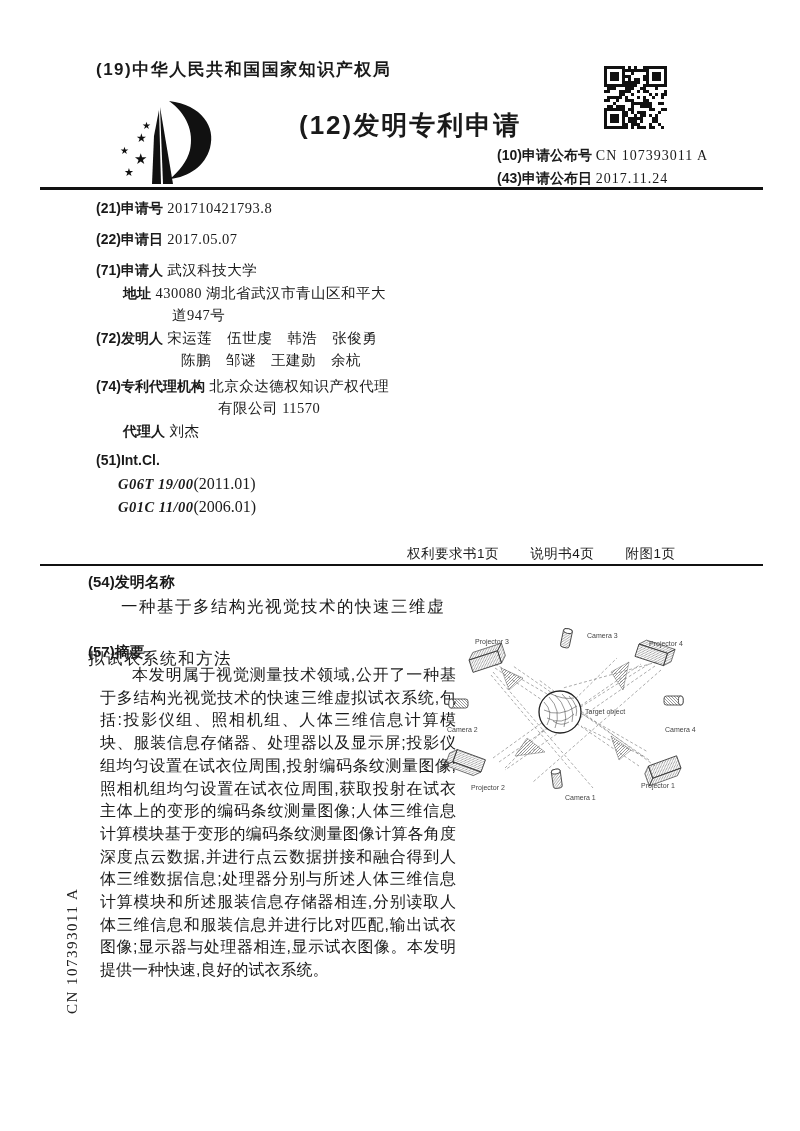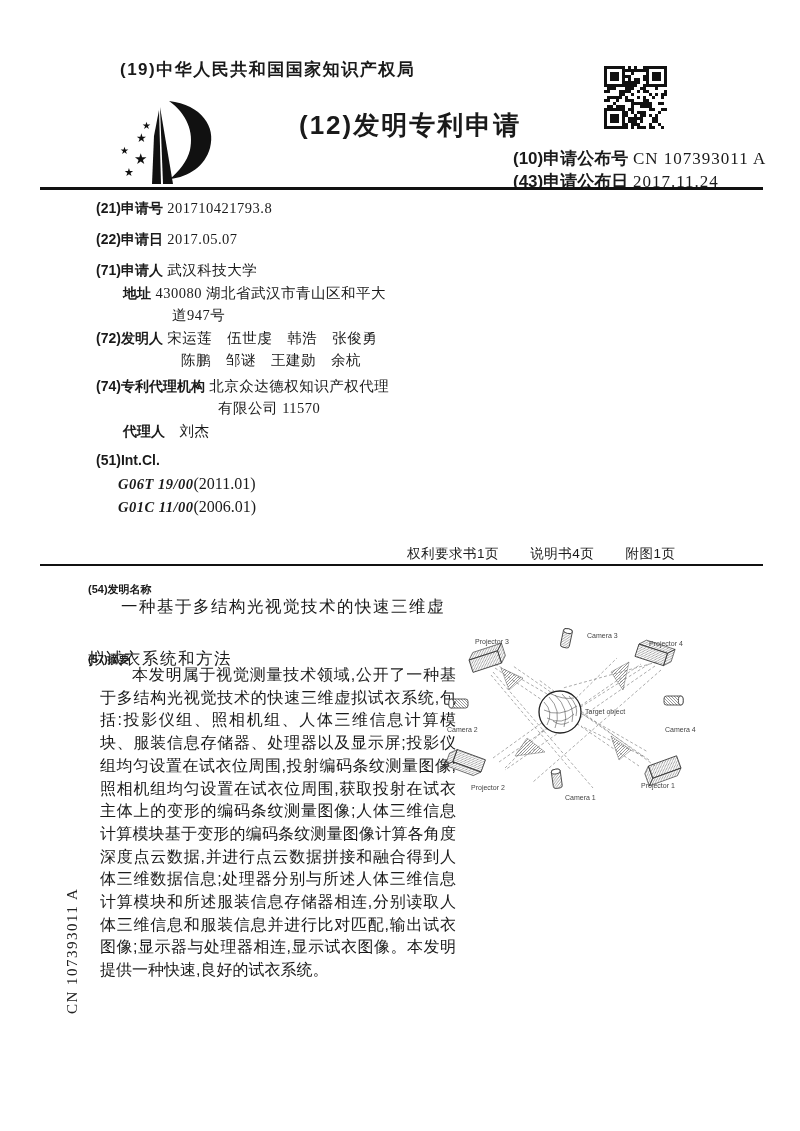--- a/index.html
+++ b/index.html
@@ -2,34 +2,34 @@
 <html><head>
 <meta charset="utf-8">
 <style>
   html,body{margin:0;padding:0;}
   body{
     width:800px;height:1131px;position:relative;background:#ffffff;
     font-family:"Liberation Sans",sans-serif;color:#1a1a1a;overflow:hidden;
   }
   .abs{position:absolute;}
   .val{font-family:"Liberation Serif",serif;}
-  .office{left:96px;top:58px;font-size:17px;font-weight:700;letter-spacing:1.5px;margin-left:24px;}
+  .office{left:96px;top:58px;font-size:17px;font-weight:700;letter-spacing:1.5px;}
   .doc-type{left:299px;top:108px;font-size:26px;font-weight:700;letter-spacing:2px;}
-  .pub-line{left:513px;font-size:17px;white-space:nowrap;}
+  .pub-line{left:497px;font-size:14px;white-space:nowrap;}
   .pub-line .lbl{font-weight:700;}
   .pub-line .val{letter-spacing:1px;}
   .rule-thick{left:40px;top:187px;width:723px;height:3px;background:#111;}
   .rule-thin{left:40px;top:564px;width:723px;height:2px;background:#111;}
   .row-lbl{font-size:14px;font-weight:700;white-space:nowrap;}
   .row-val{font-size:14.5px;white-space:nowrap;letter-spacing:0.5px;}
   .intcl-code{font-family:"Liberation Serif",serif;font-style:italic;font-weight:700;font-size:14.5px;letter-spacing:0.5px;}
   .intcl-ver{font-family:"Liberation Serif",serif;font-style:normal;font-weight:400;}
   .pages-info{left:380px;top:545px;width:267px;text-align:right;font-size:13.5px;letter-spacing:0.5px;white-space:nowrap;}
   .pages-info span{margin-left:27px;}
-  .sec-lbl{font-size:11px;font-weight:700;margin-top:9px;}
+  .sec-lbl{font-size:15px;font-weight:700;}
   .title-line{font-size:16.5px;letter-spacing:1.5px;white-space:nowrap;}
   .abstract{
     left:88px;top:652px;width:356px;font-size:16px;line-height:22.7px;
     text-align:justify;text-justify:inter-ideograph;text-indent:2em;margin:12px;
   }
   .side-code{
     left:64px;top:1014px;transform-origin:0 0;transform:rotate(-90deg);
     font-family:"Liberation Serif",serif;font-size:15px;letter-spacing:1.5px;
     color:#222;white-space:nowrap;
   }
@@ -339,21 +339,21 @@
 <div class="abs row-val val" style="left:181px;top:351px;">陈鹏　邹谜　王建勋　余杭</div>
 
 <div class="abs" style="left:96px;top:377px;">
   <span class="row-lbl">(74)专利代理机构</span>
   <span class="row-val val">北京众达德权知识产权代理</span>
 </div>
 <div class="abs row-val val" style="left:218px;top:399px;">有限公司 11570</div>
 
 <div class="abs" style="left:123px;top:422px;">
   <span class="row-lbl">代理人</span>
-  <span class="row-val val" style="margin-left:10px;">刘杰</span>
+  <span class="row-val val" style="">刘杰</span>
 </div>
 
 <div class="abs row-lbl" style="left:96px;top:452px;">(51)Int.Cl.</div>
 <div class="abs" style="left:118px;top:475px;">
   <span class="intcl-code">G06T 19/00</span><span class="intcl-ver">(2011.01)</span>
 </div>
 <div class="abs" style="left:118px;top:498px;">
   <span class="intcl-code">G01C 11/00</span><span class="intcl-ver">(2006.01)</span>
 </div>
 

